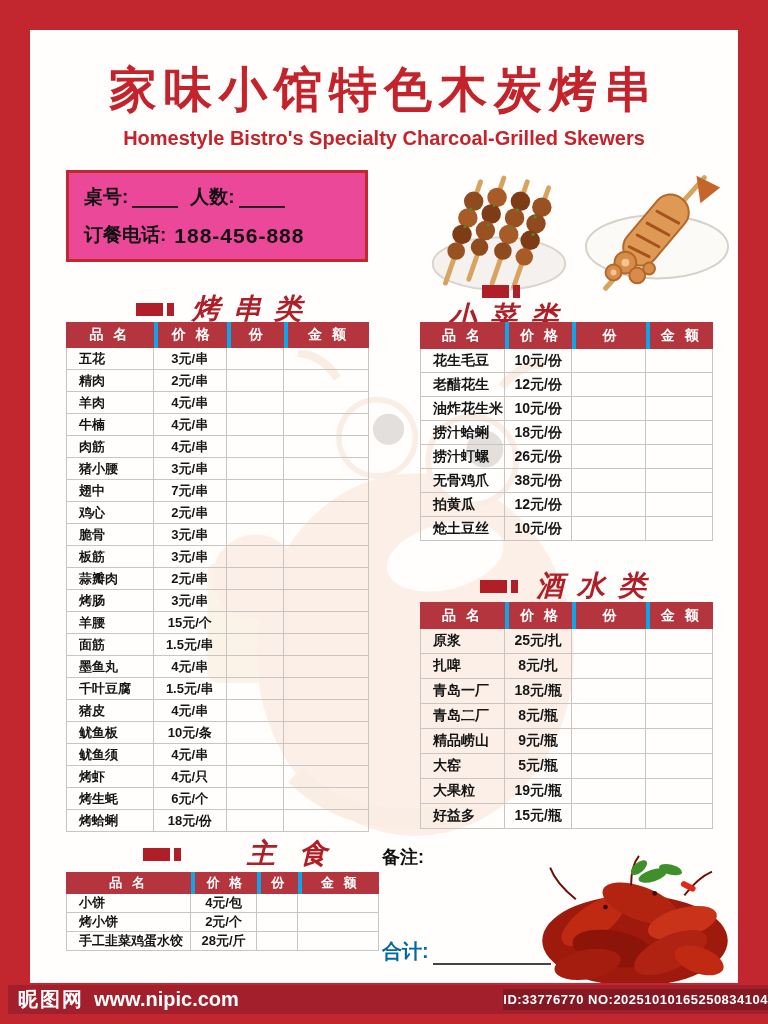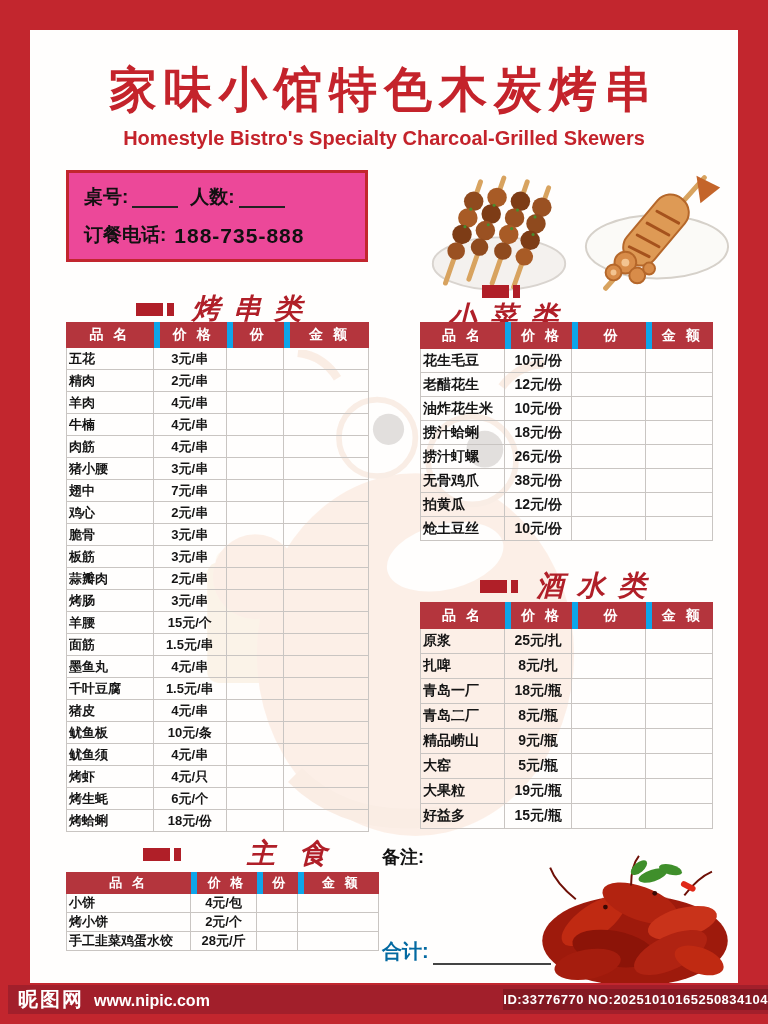--- a/index.html
+++ b/index.html
@@ -30,24 +30,24 @@
   .bar-icon{display:flex;align-items:center;}
   .bar-icon .b1{width:27px;height:13px;background:#B01F28;display:block;}
   .bar-icon .b2{width:7px;height:13px;background:#B01F28;display:block;margin-left:4px;}
   .section-title{margin-left:18px;font-family:"DejaVu Serif",serif;font-style:italic;font-weight:bold;font-size:28px;letter-spacing:13px;color:#B01F28;white-space:nowrap;}
   .sec-staples .section-title{letter-spacing:24px;}
 
   .menu-table{position:absolute;z-index:1;}
   .trow{display:grid;}
   .tcell{display:flex;align-items:center;justify-content:center;font-weight:bold;color:#151515;overflow:hidden;white-space:nowrap;}
   .trow.thead .tcell{background:#B4353D;color:#fff;letter-spacing:3px;border:none;}
-  .trow.thead .tcell + .tcell{border-left:6px solid #0ea5e9;}
+  .trow.thead .tcell + .tcell{border-left:4px solid #0ea5e9;}
   .trow:not(.thead) .tcell{border-right:1px solid #C9C5C2;border-bottom:1px solid #C9C5C2;background:transparent;}
   .trow:not(.thead) .tcell:first-child{border-left:1px solid #C9C5C2;}
-  .trow:not(.thead) .tcell.c0{justify-content:flex-start;padding-left:2px;}
+  .trow:not(.thead) .tcell.c0{justify-content:flex-start;padding-left:12px;}
 
   .t-skewers{left:36px;top:292px;width:303px;font-size:13px;}
   .t-skewers .trow{grid-template-columns:29% 24% 19% 28%;height:22px;}
   .t-skewers .trow.thead{height:26px;font-size:14px;}
 
   .t-sides{left:390px;top:292px;width:293px;font-size:14px;}
   .t-sides .trow{grid-template-columns:29% 23% 25% 23%;height:24px;}
   .t-sides .trow.thead{height:27px;}
 
   .t-drinks{left:390px;top:572px;width:293px;font-size:14px;}
@@ -58,21 +58,21 @@
   .t-staples .trow{grid-template-columns:40% 21% 13% 26%;height:19px;}
   .t-staples .trow.thead{height:22px;}
 
   .notes-label{position:absolute;left:352px;top:815px;font-size:18px;font-weight:bold;color:#111;z-index:1;}
   .total-line{position:absolute;left:352px;top:908px;font-size:20px;font-weight:bold;color:#0369a1;z-index:1;display:flex;align-items:flex-end;}
   .total-blank{display:inline-block;width:118px;border-bottom:2px solid #444;height:20px;margin-left:4px;}
 
   .bottom-bar{position:absolute;left:8px;top:985px;width:768px;height:29px;background:#A21F2B;z-index:3;display:flex;align-items:center;justify-content:space-between;padding:0 8px 0 10px;}
   .logo-group{display:flex;align-items:baseline;color:#fff;font-weight:bold;}
   .logo-cn{font-size:20px;letter-spacing:2px;}
-  .logo-url{font-size:16px;margin-left:10px;}
+  .logo-url{font-size:20px;margin-left:10px;}
   .id-box{background:rgba(0,0,0,0.18);color:#fff;font-size:13px;padding:3px 0;font-weight:bold;letter-spacing:.5px;}
 </style>
 </head>
 <body>
 
 <div class="page">
 
   <svg class="bg-watermark" viewBox="0 0 300 360">
     <rect x="28" y="150" width="58" height="85" rx="8" fill="#e8b66f"></rect>
     <rect x="34" y="142" width="46" height="14" rx="6" fill="#f6dca8"></rect>
@@ -92,21 +92,21 @@
 
   <div class="info-box">
     <div class="info-line">
       <span>桌号:</span>
       <span class="blank"></span>
       <span>人数:</span>
       <span class="blank"></span>
     </div>
     <div class="info-line">
       <span>订餐电话:</span>
-      <span class="phone-number">188-735-888</span>
+      <span class="phone-number">188-456-888</span>
     </div>
   </div>
 
   <svg class="art art-skewers" viewBox="0 0 150 135">
     <ellipse cx="75" cy="100" rx="68" ry="27" fill="#f4f1ee" stroke="#d9d4cf" stroke-width="2"></ellipse>
     <g stroke="#d8a35f" stroke-width="5" stroke-linecap="round">
       <line x1="56" y1="16" x2="20" y2="120"></line>
         <line x1="80" y1="12" x2="44" y2="116"></line>
       <line x1="104" y1="16" x2="68" y2="120"></line>
         <line x1="126" y1="22" x2="90" y2="124"></line>

